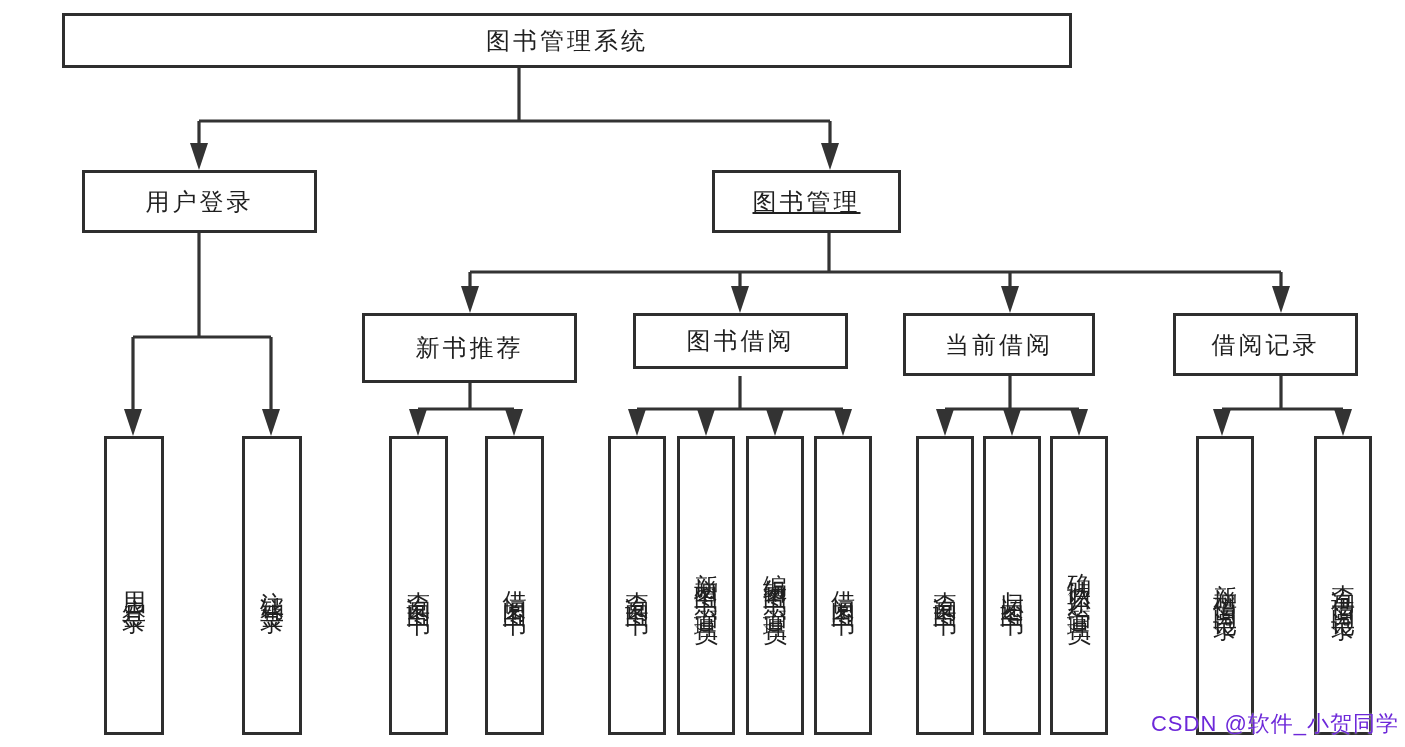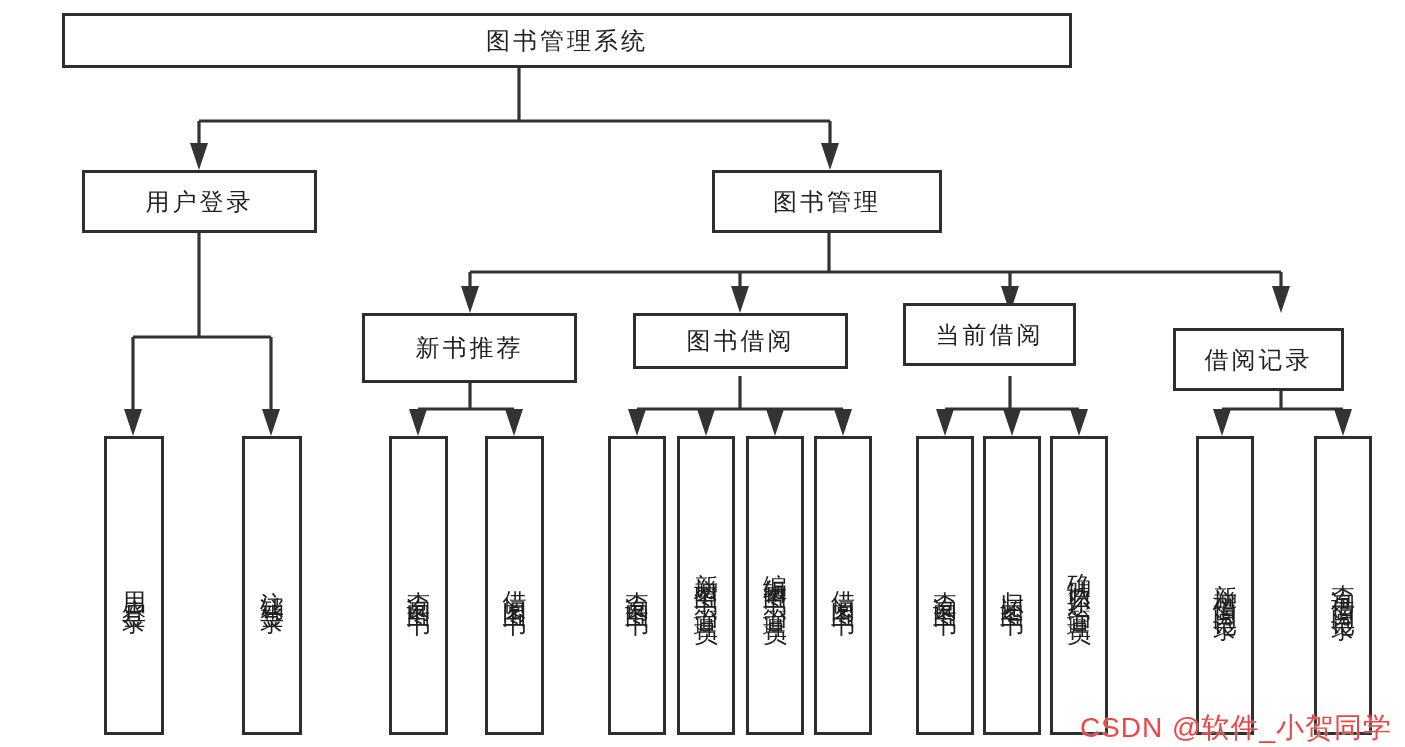--- a/index.html
+++ b/index.html
@@ -40,25 +40,25 @@
   .hbox {  }
   .leaf {
     writing-mode: vertical-rl;
     text-orientation: mixed;
     letter-spacing: 7px;
     font-size: 24px;
     line-height: 1;
   }
   .watermark {
     position: absolute;
-    right: 13px;
+    right: 6px;
     top: 709px;
-    font-size: 28px;
+    font-size: 22px;
     letter-spacing: 1px;
-    color: #ef4444;
+    color: #6d28d9;
     text-shadow: 0 0 2px #ffffff;
     z-index: 3;
     white-space: nowrap;
   }
 </style>
 </head>
 <body>
 
 <div id="canvas">
 
@@ -90,26 +90,26 @@
       <polygon points="1003,409 1021,409 1012,436"></polygon>
       <polygon points="1070,409 1088,409 1079,436"></polygon>
       <polygon points="1213,409 1231,409 1222,436"></polygon>
       <polygon points="1334,409 1352,409 1343,436"></polygon>
     </g>
   </svg>
 
   <div class="box hbox" style="left:14px; top:13px; width:1010px; height:55px;margin-left:48px;">图书管理系统</div>
 
   <div class="box hbox" style="left:82px; top:170px; width:235px; height:63px;">用户登录</div>
-  <div class="box hbox" style="left:712px; top:170px; width:230px; height:63px;">图书管理</div>
+  <div class="box hbox" style="left:712px; top:170px; width:189px; height:63px;text-decoration:underline;">图书管理</div>
 
   <div class="box hbox" style="left:362px; top:313px; width:215px; height:70px;">新书推荐</div>
   <div class="box hbox" style="left:633px; top:313px; width:215px; height:56px;">图书借阅</div>
-  <div class="box hbox" style="left:903px; top:303px; width:173px; height:63px;">当前借阅</div>
-  <div class="box hbox" style="left:1173px; top:313px; width:171px; height:63px;margin-top:15px;">借阅记录</div>
+  <div class="box hbox" style="left:903px; top:313px; width:192px; height:63px;">当前借阅</div>
+  <div class="box hbox" style="left:1173px; top:313px; width:185px; height:63px;">借阅记录</div>
 
   <div class="box leaf" style="left:104px; top:436px; width:60px; height:299px;">用户登录</div>
   <div class="box leaf" style="left:242px; top:436px; width:60px; height:299px;">注销登录</div>
 
   <div class="box leaf" style="left:389px; top:436px; width:59px; height:299px;">查询图书</div>
   <div class="box leaf" style="left:485px; top:436px; width:59px; height:299px;">借阅图书</div>
 
   <div class="box leaf" style="left:608px; top:436px; width:58px; height:299px;">查询图书</div>
   <div class="box leaf" style="left:677px; top:436px; width:58px; height:299px;">新增图书（管理员）</div>
   <div class="box leaf" style="left:746px; top:436px; width:58px; height:299px;">编辑图书（管理员）</div>

